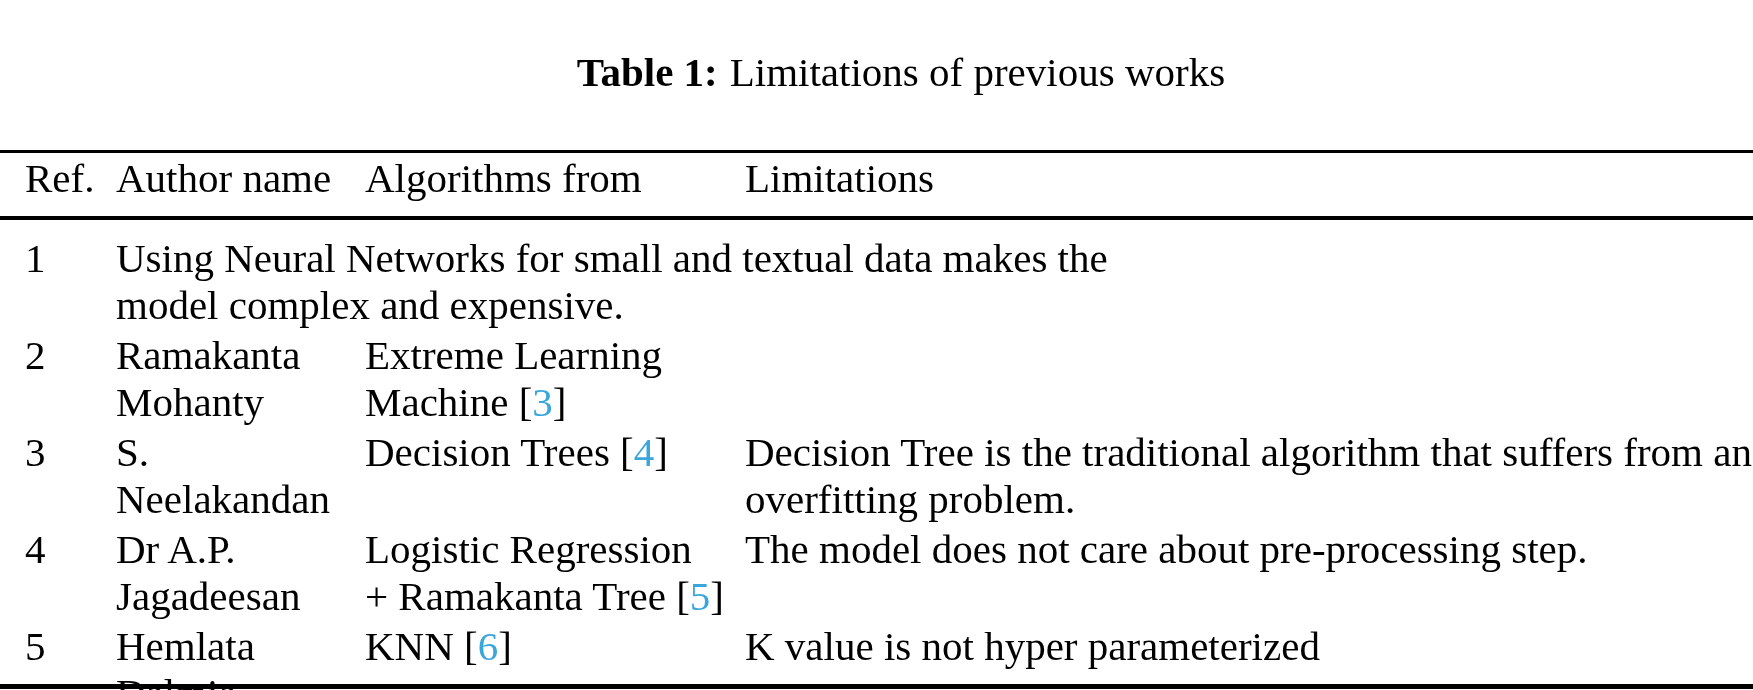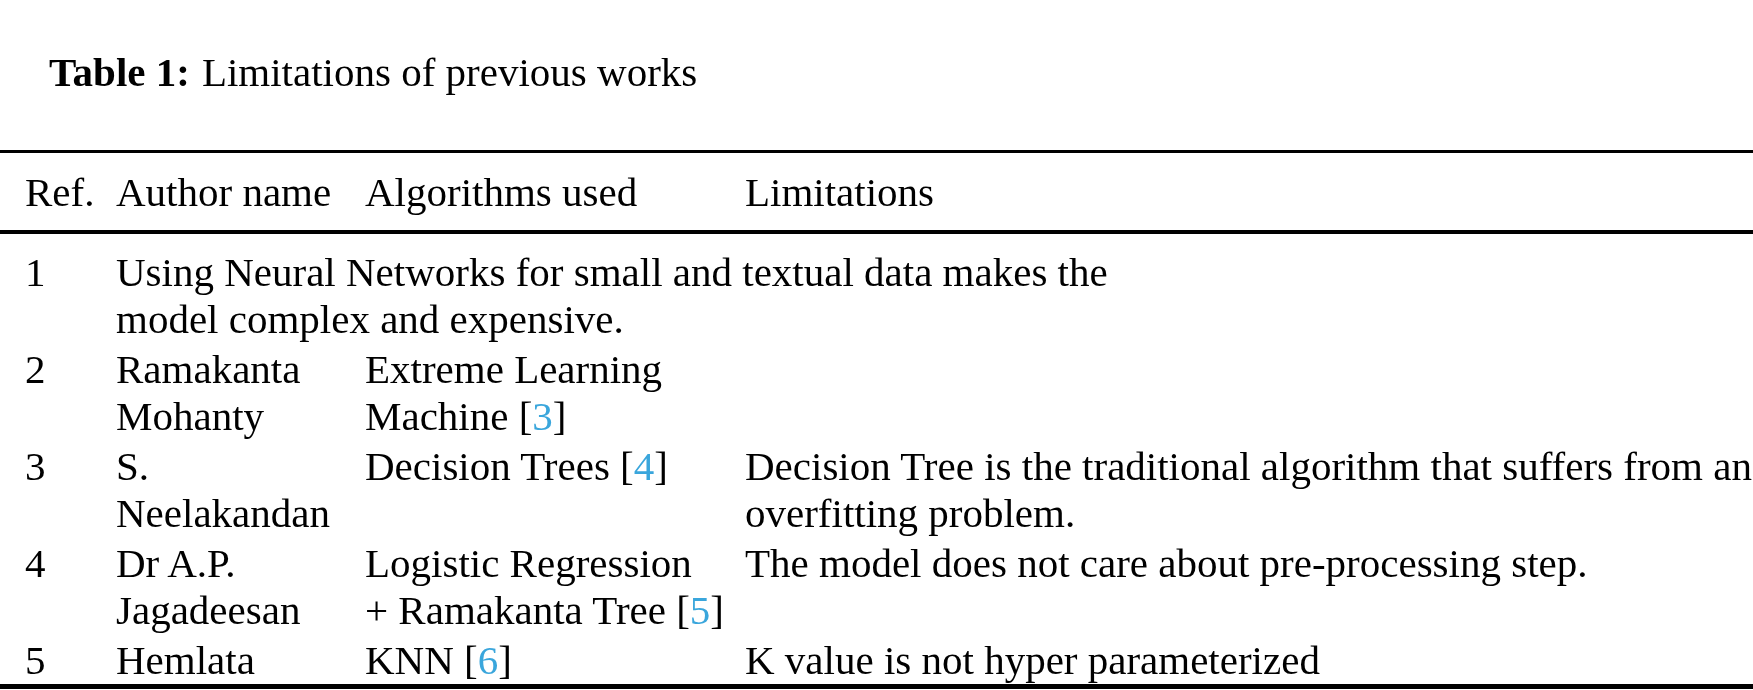--- a/index.html
+++ b/index.html
@@ -13,21 +13,21 @@
     height: 690px;
     overflow: hidden;
     background: #ffffff;
     color: #000000;
     font-family: "Liberation Serif", "DejaVu Serif", serif;
     font-size: 41px;
     box-sizing: border-box;
     padding-top: 2px;
   }
   .caption {
-    text-align: left;
+    text-align: center;
     line-height: 47px;
     white-space: pre;
     padding-left: 8px;
   }
   .caption-label {
     font-weight: bold;
   }
   .caption-text {
     margin-left: 12px;
   }
@@ -43,21 +43,21 @@
     bottom: 1px;
     height: 5px;
   }
   .trow {
     display: grid;
     grid-template-columns: 91px 249px 380px 1fr;
     padding-left: 25px;
     box-sizing: border-box;
   }
   .theader {
-    margin-top: 16px;
+    margin-top: 2px;
     line-height: 47px;
   }
   .tbody {
     padding-top: 15px;
   }
   .row {
     min-height: 94px;
     margin-bottom: 3px;
   }
   .cell {
@@ -77,21 +77,21 @@
 
   <div class="caption">
     <span class="caption-label">Table 1:</span><span class="caption-text">Limitations of previous works</span>
   </div>
 
   <div class="rule rule-top"></div>
 
   <div class="trow theader">
     <div class="cell">Ref.</div>
     <div class="cell">Author name</div>
-    <div class="cell">Algorithms used</div>
+    <div class="cell">Algorithms from</div>
     <div class="cell">Limitations</div>
   </div>
 
   <div class="rule rule-mid"></div>
 
   <div class="tbody">
 
     <div class="trow row">
       <div class="cell">1</div>
       <div class="cell">Using Neural Networks for small and textual data makes the

